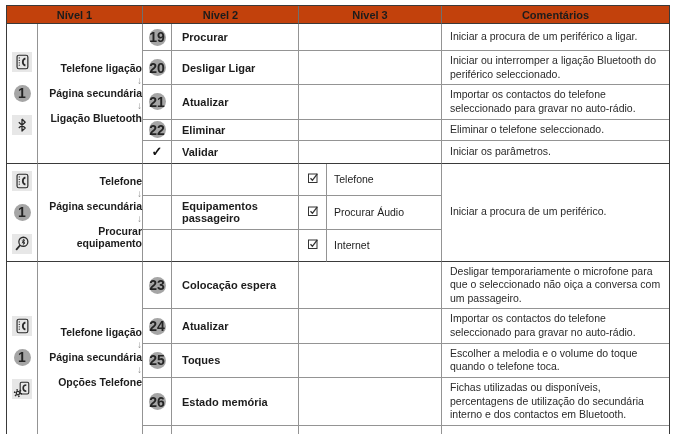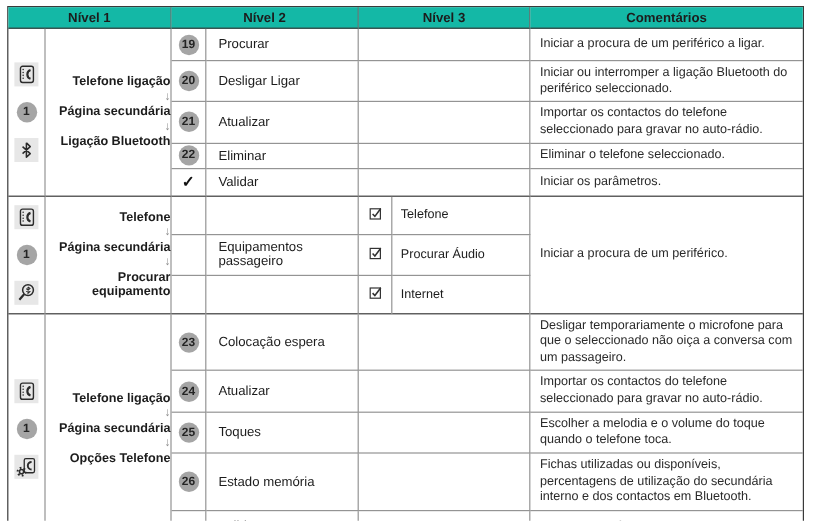--- a/index.html
+++ b/index.html
@@ -5,45 +5,45 @@
   html,body { margin:0; padding:0; background:#ffffff; }
   body { width:678px; height:434px; overflow:hidden;
          font-family:"Liberation Sans", sans-serif; }
   .page { position:relative; width:678px; height:434px; background:#fff; }
 
   table.menu { position:absolute; left:6px; top:5px; width:664px;
                border-collapse:separate; border-spacing:0; table-layout:fixed;
                border:1px solid #3a3a3a; }
 
   th, td { padding:0; vertical-align:middle; font-size:11px; color:#1c1c1c; }
-  th { background:#14b8a6; font-weight:bold; height:17px;
+  th { background:#c2410c; font-weight:bold; height:17px;
        border-right:1px solid #6f6f6f; border-bottom:1px solid #3a3a3a; }
   th.lastcol { border-right:none; }
 
   td { border-right:1px solid #949494; border-bottom:1px solid #949494; }
   td.lastcol { border-right:none; }
   td.dark-b { border-bottom:1px solid #3a3a3a; }
   td.no-b { border-bottom:none; }
 
   .iconstack { display:flex; flex-direction:column; align-items:center;
                justify-content:center; gap:13px; }
   .ibox { width:20px; height:20px; background:#e7e7e7; display:flex;
           align-items:center; justify-content:center; }
   .badge { width:17px; height:17px; border-radius:50%; background:#a5a5a5;
-           color:#242424; font-size:10px; font-weight:bold; display:flex;
+           color:#242424; font-size:14px; font-weight:bold; display:flex;
            align-items:center; justify-content:center; margin:0 auto; }
 
   .nav { text-align:right; font-weight:bold; font-size:10.5px; line-height:1.15; }
   .nav .arrow { display:block; color:#8d8d8d; font-size:10px; font-weight:bold;
                 line-height:1.1; margin:1px 0; }
 
   .num { text-align:center; }
   .checkmark { font-size:13px; font-weight:bold; color:#111; }
 
-  .lbl { font-weight:normal; padding-left:10px; }
+  .lbl { font-weight:bold; padding-left:10px; }
   .n3item { font-size:10.5px; padding-left:7px; }
   .chk { text-align:center; }
 
   .cmt { font-size:10.5px; color:#2a2a2a; line-height:1.3;
          padding:3px 4px 3px 8px; }
 
   svg .ln { fill:none; stroke:#2b2b2b; }
 </style>
 </head>
 <body>

